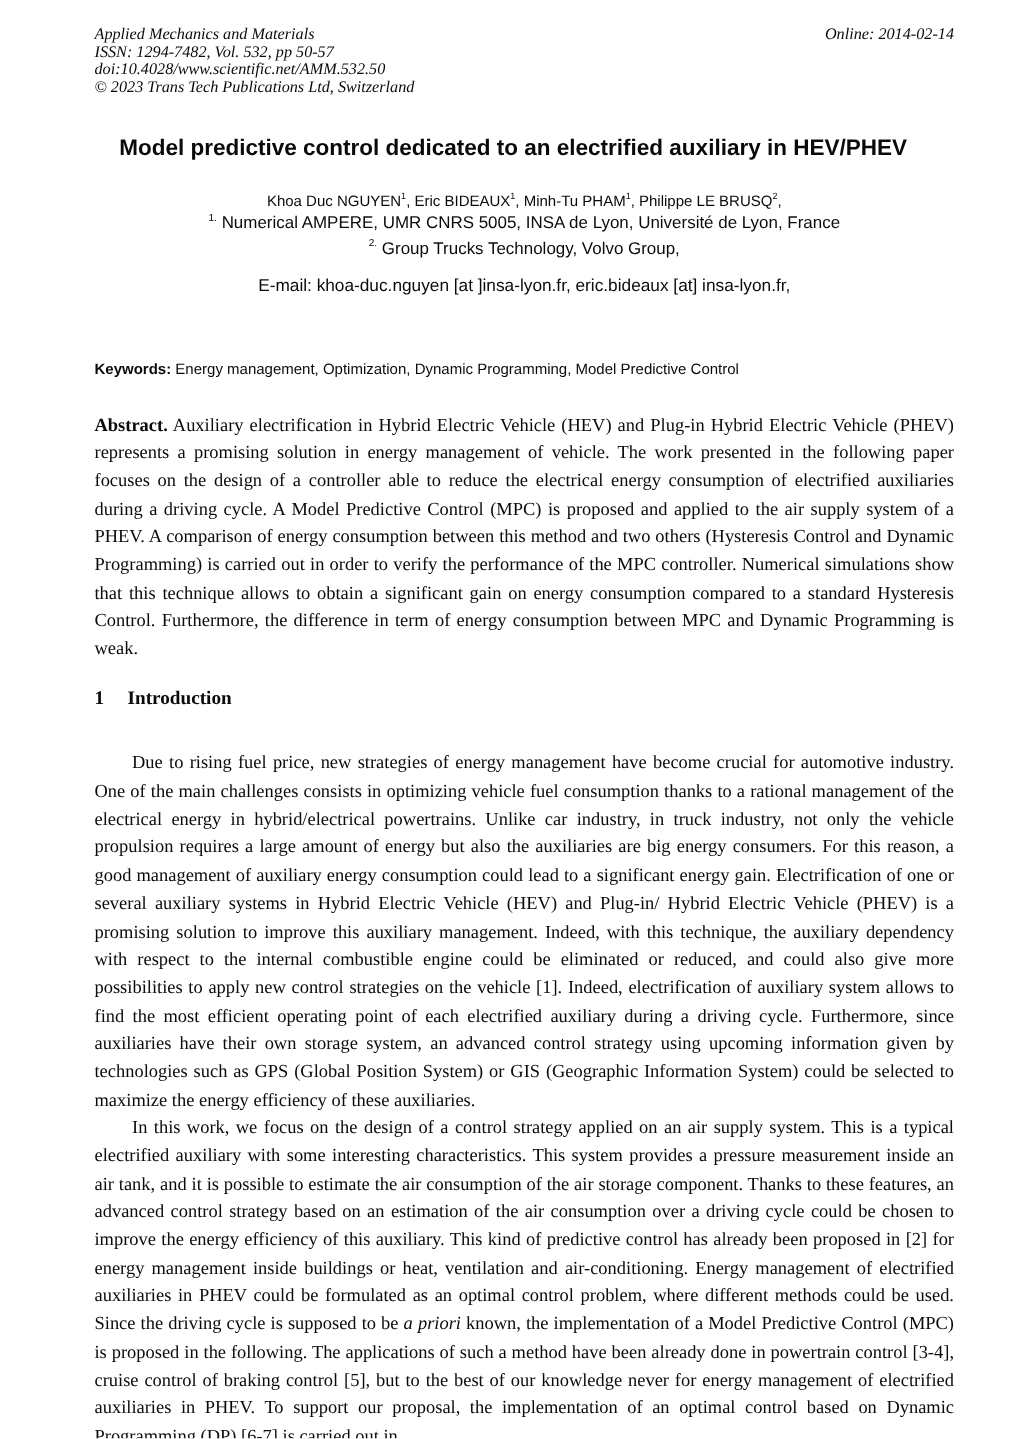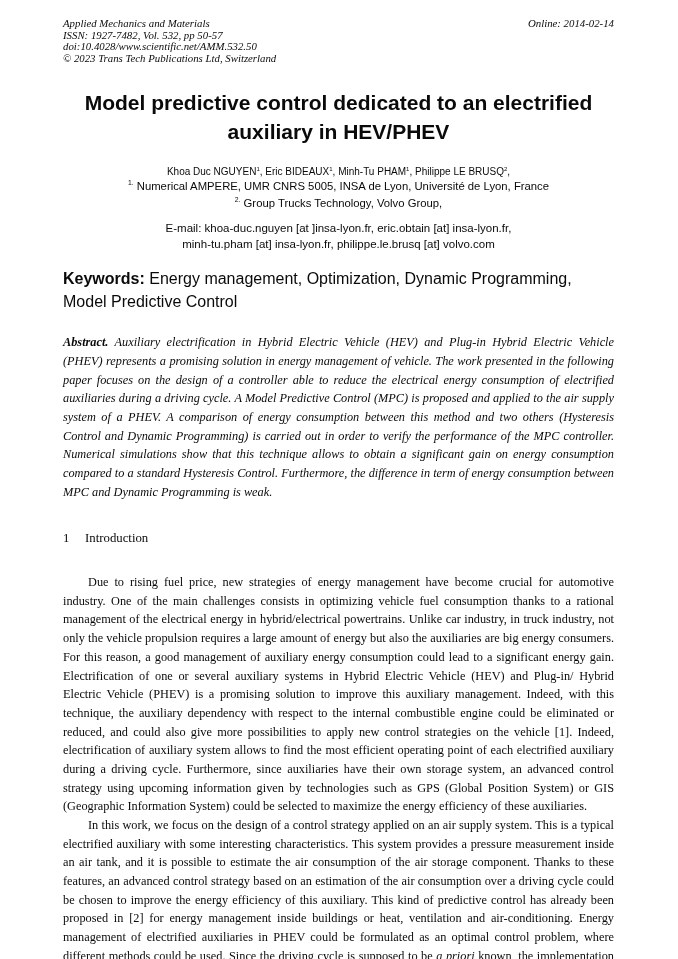--- a/index.html
+++ b/index.html
@@ -4,39 +4,39 @@
 <style>
   * { margin: 0; padding: 0; box-sizing: border-box; }
   html, body { background: #ffffff; }
   .sheet {
     position: relative;
     width: 678px;
     height: 959px;
     background: #ffffff;
     color: #0a0a0a;
     overflow: hidden;
-    padding: 18px 64px 0 63px;
+    padding: 18px 42px 0 63px;
   }
   .pub-header {
     display: flex;
     justify-content: space-between;
     align-items: flex-start;
     font-family: "Liberation Serif", "DejaVu Serif", serif;
     font-style: italic;
     font-size: 10.8px;
     line-height: 1.08;
   }
   .pub-left .pub-line { white-space: nowrap; }
   .pub-right { white-space: nowrap; }
   .title {
     font-family: "Liberation Sans", "DejaVu Sans", sans-serif;
     font-weight: bold;
-    font-size: 21px;
+    font-size: 15px;
     line-height: 1.4;
-    text-align: center;
+    text-align: left;
     max-width: 540px;
     margin: 23px auto 0 auto;
   }
   .authors {
     font-family: "Liberation Sans", "DejaVu Sans", sans-serif;
     font-size: 10px;
     line-height: 1.3;
     text-align: center;
     margin-top: 19px;
   }
@@ -53,54 +53,54 @@
   }
   .email {
     font-family: "Liberation Sans", "DejaVu Sans", sans-serif;
     font-size: 11.5px;
     line-height: 1.4;
     text-align: center;
     margin-top: 8px;
   }
   .keywords {
     font-family: "Liberation Sans", "DejaVu Sans", sans-serif;
-    font-size: 16px;
+    font-size: 10px;
     line-height: 1.4;
-    margin-top: 16px;
+    margin-top: 41px;
   }
   .keywords b { font-weight: bold; }
   .body-text {
     font-family: "Liberation Serif", "DejaVu Serif", serif;
     font-size: 12.3px;
     line-height: 1.52;
     text-align: justify;
   }
-  .abstract { margin-top: 20px; font-style: italic; }
+  .abstract { margin-top: 20px; }
   .abstract b { font-weight: bold; }
   .section-heading {
     font-family: "Liberation Serif", "DejaVu Serif", serif;
-    font-weight: normal;
+    font-weight: bold;
     font-size: 12.8px;
     line-height: 1.3;
-    margin-top: 29px;
+    margin-top: 15px;
   }
   .sec-num { display: inline-block; width: 22px; }
   .para { text-indent: 25px; }
   .para.first { margin-top: 26px; }
   .para i { font-style: italic; }
 </style>
 </head>
 <body>
 
 <div class="sheet">
 
   <header class="pub-header">
     <div class="pub-left">
       <div class="pub-line">Applied Mechanics and Materials</div>
-      <div class="pub-line">ISSN: 1927-7482, Vol. 532, pp 50-57</div>
+      <div class="pub-line">ISSN: 1294-7482, Vol. 532, pp 50-57</div>
       <div class="pub-line">doi:10.4028/www.scientific.net/AMM.532.50</div>
       <div class="pub-line">© 2023 Trans Tech Publications Ltd, Switzerland</div>
     </div>
     <div class="pub-right">Online: 2014-02-14</div>
   </header>
 
   <h1 class="title">Model predictive control dedicated to an electrified auxiliary in HEV/PHEV</h1>
 
   <div class="authors"><span>Khoa Duc NGUYEN</span><sup>1</sup><span>, </span>
     <span>Eric BIDEAUX</span><sup>1</sup><span>, </span>
@@ -109,22 +109,21 @@
   </div>
 
   <div class="affil"><sup>1.</sup>
     <span>Numerical AMPERE, UMR CNRS 5005, INSA de Lyon, Université de Lyon, France</span>
   </div>
   <div class="affil"><sup>2.</sup>
     <span>Group Trucks Technology, Volvo Group,</span>
   </div>
 
   <div class="email">
-    <div>E-mail: khoa-duc.nguyen [at ]insa-lyon.fr, eric.obtain [at] insa-lyon.fr,</div>
-    <div>minh-tu.pham [at] insa-lyon.fr, philippe.le.brusq [at] volvo.com</div>
+    <div>E-mail: khoa-duc.nguyen [at ]insa-lyon.fr, eric.bideaux [at] insa-lyon.fr,</div>
   </div>
 
   <p class="keywords"><b>Keywords:</b>
     <span>Energy management, Optimization, Dynamic Programming, Model Predictive Control</span>
   </p>
 
   <p class="abstract body-text"><b>Abstract.</b>
     <span>Auxiliary electrification in Hybrid Electric Vehicle (HEV) and Plug-in Hybrid Electric Vehicle (PHEV) represents a promising solution in energy management of vehicle. The work presented in the following paper focuses on the design of a controller able to reduce the electrical energy consumption of electrified auxiliaries during a driving cycle. A Model Predictive Control (MPC) is proposed and applied to the air supply system of a PHEV. A comparison of energy consumption between this method and two others (Hysteresis Control and Dynamic Programming) is carried out in order to verify the performance of the MPC controller. Numerical simulations show that this technique allows to obtain a significant gain on energy consumption compared to a standard Hysteresis Control. Furthermore, the difference in term of energy consumption between MPC and Dynamic Programming is weak.</span>
   </p>
 

